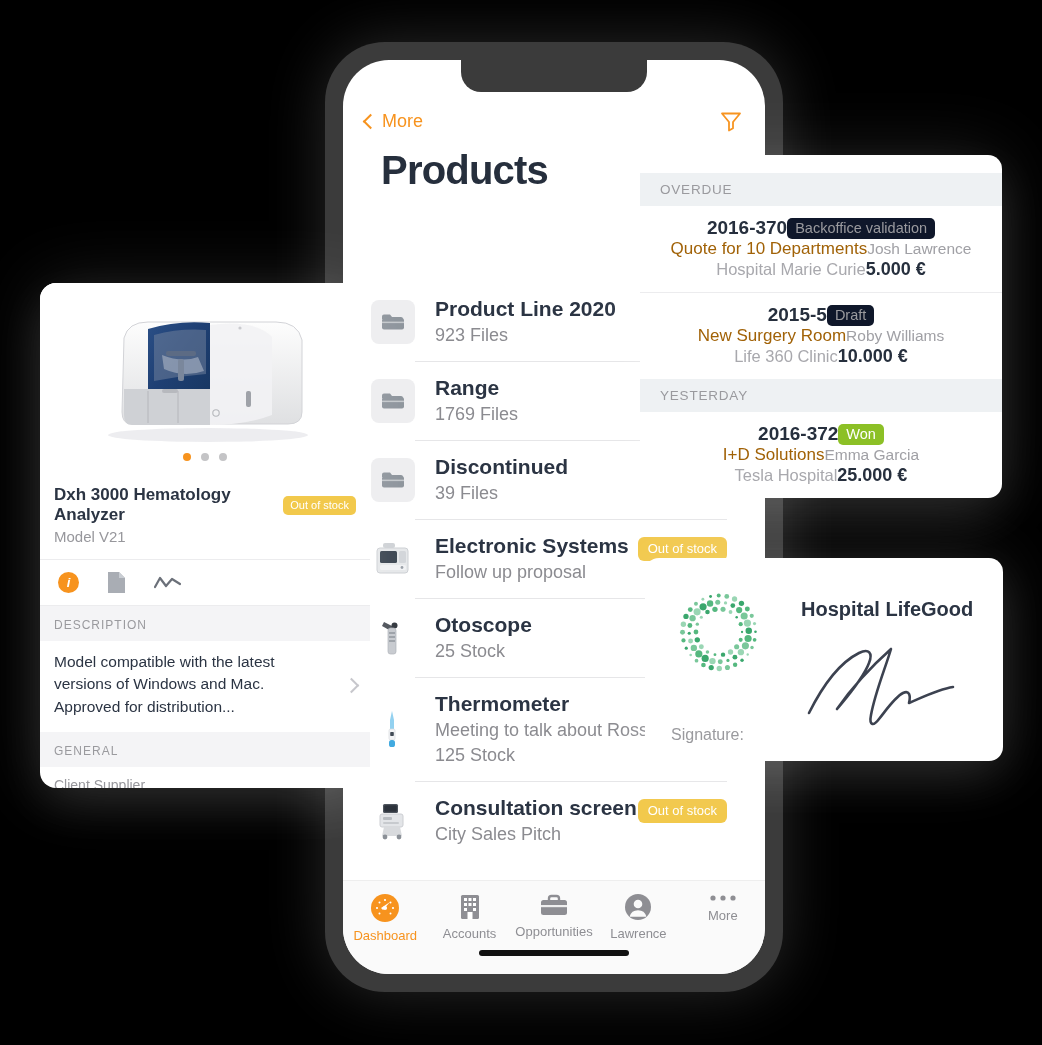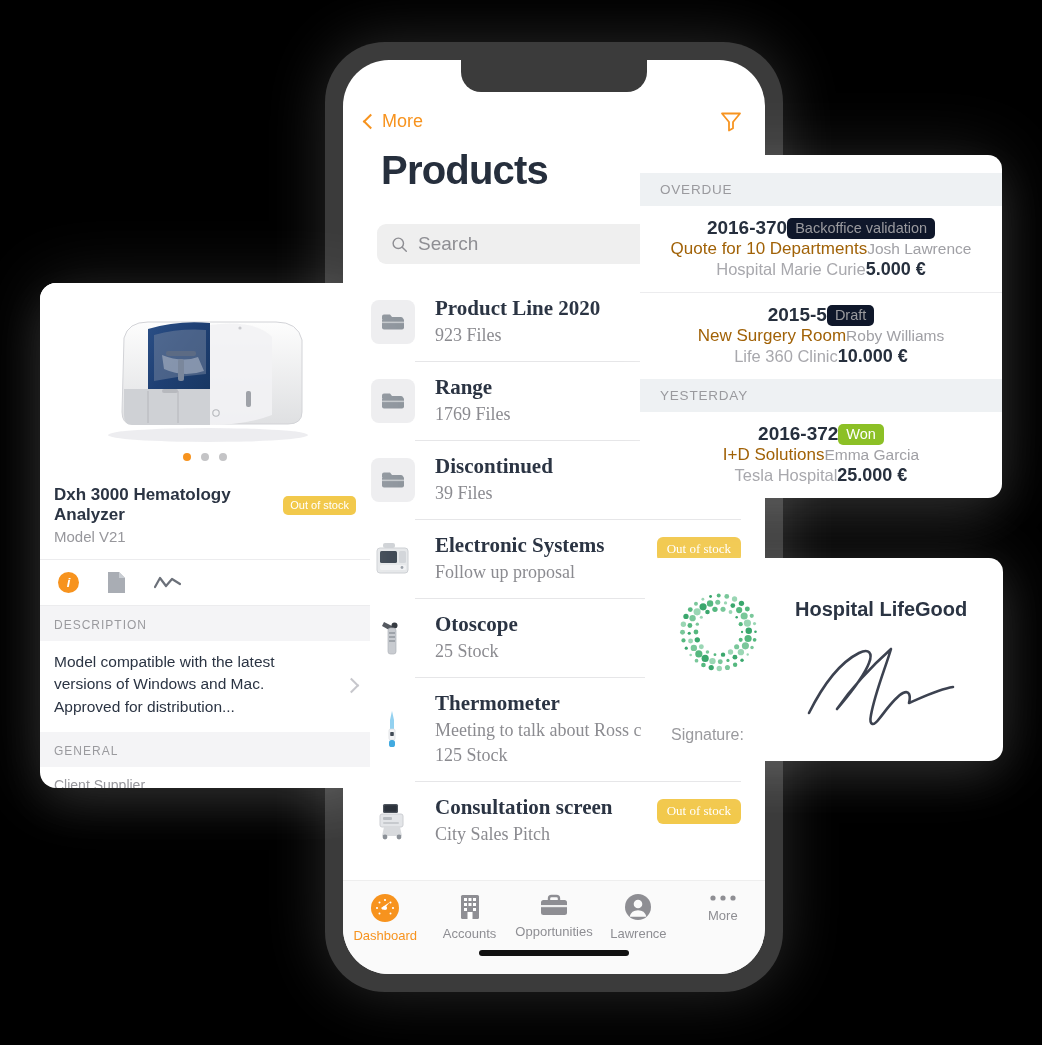--- a/index.html
+++ b/index.html
@@ -46,21 +46,21 @@
     position:absolute;top:88px;left:38px;
     font-size:40px;font-weight:bold;color:#262f3d;letter-spacing:-0.8px;
   }
   #searchbar{
     position:absolute;top:164px;left:34px;width:350px;height:40px;
     background:#efefef;border-radius:9px;display:flex;align-items:center;
     padding:0 14px;box-sizing:border-box;gap:10px;
   }
   #searchbar .ph{color:#8e8e93;font-size:19px;}
 
-  #plist{position:absolute;top:222px;left:0;right:0;font-family:Liberation Serif, serif;}
+  #plist{position:absolute;top:222px;left:0;right:14px;}
   .plist-row{
     position:relative;display:flex;align-items:center;
     padding:14px 0 14px 28px;min-height:60px;box-sizing:border-box;
   }
   .plist-row + .plist-row .sep{
     content:"";position:absolute;left:72px;right:24px;top:0;height:1px;background:#e6e6e8;
   }
   .thumb{width:44px;height:44px;border-radius:8px;flex:none;margin-right:20px;
          display:flex;align-items:center;justify-content:center;}
   .thumb.folder{background:#eeeef0;}
@@ -126,21 +126,21 @@
   .op-name{font-size:17px;color:#a16207;}
   .op-owner{font-size:15.5px;color:#a0a0a5;}
   .op-acct{font-size:16.5px;color:#a8a8ad;}
   .op-amt{font-size:18px;font-weight:bold;color:#262f3d;}
 
   
   #sigcard{left:645px;top:558px;width:358px;height:203px;border-radius:14px;overflow:hidden;}
   #sig-inner{display:flex;height:100%;align-items:flex-start;padding:26px 26px 0;box-sizing:border-box;}
   #sig-left{width:118px;flex:none;}
   #sig-right{flex:1;padding-top:14px;}
-  #sig-hospital{font-size:20px;font-weight:bold;color:#2b3443;margin-left:6px;}
+  #sig-hospital{font-size:20px;font-weight:bold;color:#2b3443;margin-left:12px;}
   #sig-label{font-size:16px;color:#9a9a9e;margin-top:42px;}
 </style>
 </head>
 <body>
 
 <div class="stage">
 
   <div id="phone">
     <div id="phone-screen">
       <div id="notch"></div>
@@ -150,27 +150,20 @@
           <span class="chev-left"></span>
           <span>More</span>
         </div>
         <svg class="funnel" viewBox="0 0 24 24">
           <path d="M3 4.5h18L14 13v6.2l-4 2.3V13z" fill="none" stroke="#F7931E" stroke-width="1.8" stroke-linejoin="round"></path>
         </svg>
       </div>
 
       <div id="phone-title">Products</div>
 
-      <div id="searchbar">
-        <svg width="17" height="17" viewBox="0 0 20 20">
-          <circle cx="8.6" cy="8.6" r="6.1" fill="none" stroke="#8e8e93" stroke-width="1.7"></circle>
-          <line x1="13.2" y1="13.2" x2="18" y2="18" stroke="#8e8e93" stroke-width="1.7" stroke-linecap="round"></line>
-        </svg>
-        <span class="ph">Search</span>
-      </div>
 
       <div id="plist">
           <div class="plist-row">
             <div class="thumb folder">
               <svg width="24" height="19" viewBox="0 0 24 19">
     <path d="M1 4.5a2 2 0 012-2h6l2 2.4h9a2 2 0 012 2V7H1z" fill="#8d949c"></path>
     <rect x="1" y="6.2" width="22" height="11.3" rx="2" fill="#8d949c"></rect>
     <rect x="1" y="9.6" width="22" height="1.5" fill="#f2f3f4" opacity="0.55"></rect>
   </svg>
             </div>

